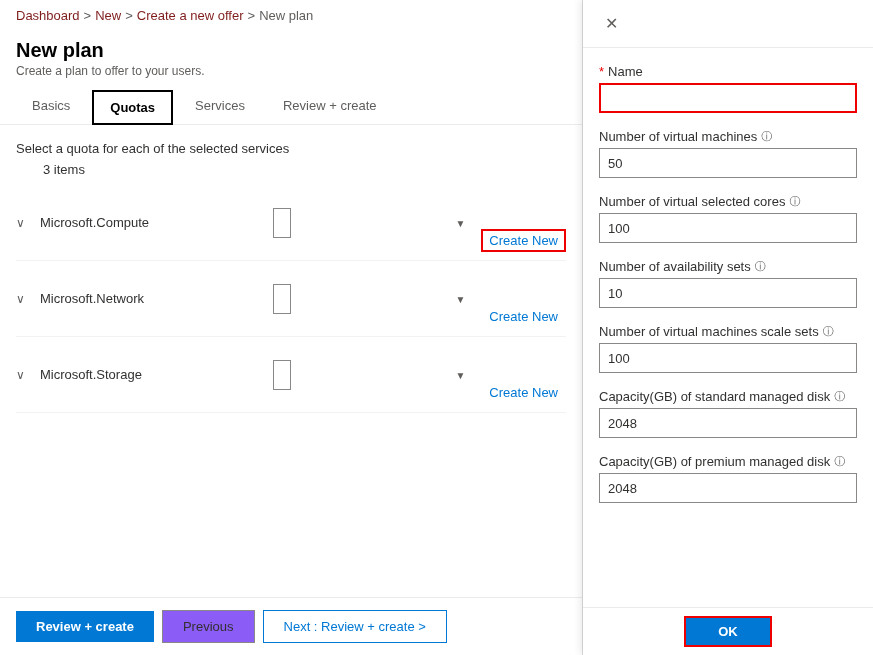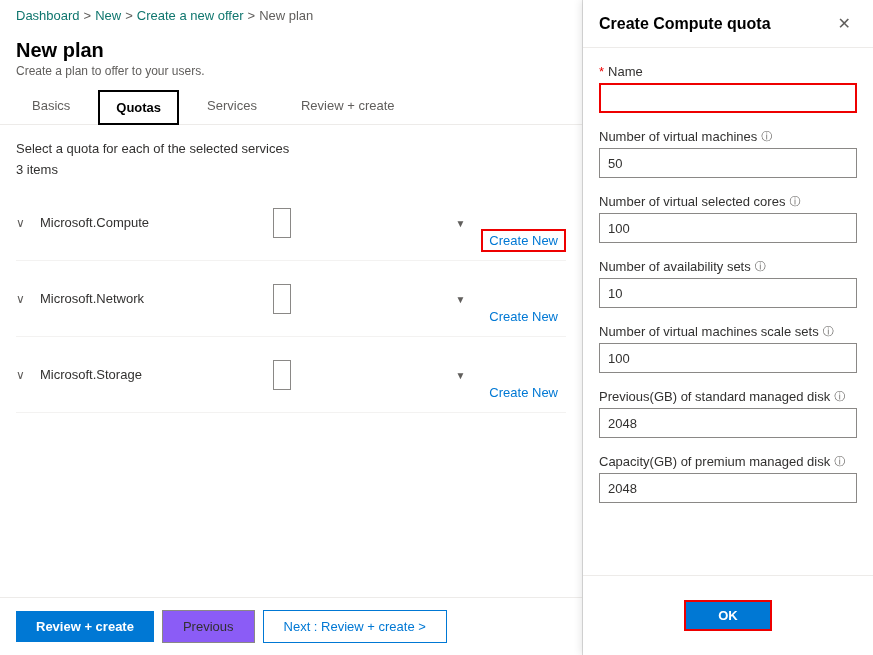--- a/index.html
+++ b/index.html
@@ -5,34 +5,34 @@
     * { box-sizing: border-box; margin: 0; padding: 0; font-family: 'Segoe UI', Arial, sans-serif; font-size: 13px; }
     body { background: #f3f3f3; display: flex; flex-direction: column; height: 655px; overflow: hidden; }
 
     .main-container { display: flex; flex: 1; overflow: hidden; }
 
     
     .left-panel { flex: 1; background: #fff; display: flex; flex-direction: column; overflow: hidden; border-right: 1px solid #ddd; }
 
     .breadcrumb { display: flex; align-items: center; padding: 8px 16px; font-size: 12px; color: #0078d4; gap: 4px; }
     .breadcrumb span { color: #605e5c; }
-    .breadcrumb a { color: #0f766e; text-decoration: none; text-align: center; }
+    .breadcrumb a { color: #7f1d1d; text-decoration: none; text-align: center; }
     .breadcrumb-sep { color: #605e5c; }
 
     .page-header { padding: 8px 16px 4px; }
     .page-title { font-size: 20px; font-weight: 600; color: #000; }
     .page-subtitle { font-size: 12px; color: #605e5c; margin-top: 2px; }
 
-    .tabs { display: flex; padding: 8px 16px 0; border-bottom: 1px solid #edebe9; gap: 12px; }
+    .tabs { display: flex; padding: 8px 16px 0; border-bottom: 1px solid #edebe9; gap: 6px; }
     .tab { padding: 8px 16px; cursor: pointer; font-size: 13px; color: #605e5c; border-bottom: 2px solid transparent; margin-bottom: -1px; }
     .tab.active-box { border: 2px solid #000; border-bottom: 2px solid #000; color: #000; font-weight: 600; }
 
     .content { padding: 16px; flex: 1; overflow-y: auto; }
     .content-desc { font-size: 13px; color: #323130; margin-bottom: 6px; }
-    .items-count { font-size: 13px; color: #323130; margin-bottom: 8px; }
+    .items-count { font-size: 13px; color: #323130; margin-bottom: 8px; margin-left: 27px; }
 
     .service-row { display: flex; align-items: center; padding: 8px 0; border-bottom: 1px solid #f3f2f1; gap: 8px; }
     .chevron { color: #605e5c; font-size: 12px; cursor: pointer; width: 16px; }
     .service-name { flex: 1; color: #323130; font-size: 13px; min-width: 140px; }
     .service-select { flex: 1; border: 1px solid #8a8886; padding: 4px 8px; height: 30px; background: #fff; color: #323130; appearance: none; cursor: pointer; max-width: 200px; }
     .select-wrapper { position: relative; flex: 1; max-width: 200px; }
     .select-wrapper::after { content: '▼'; position: absolute; right: 8px; top: 50%; transform: translateY(-50%); font-size: 10px; color: #605e5c; pointer-events: none; }
     .create-new-btn { color: #0078d4; background: none; border: none; cursor: pointer; font-size: 13px; white-space: nowrap; padding: 4px 8px; margin-top: 36px; }
     .create-new-btn.highlighted { border: 2px solid #e00; color: #0078d4; padding: 2px 6px; }
 
@@ -50,21 +50,21 @@
 
     .panel-body { flex: 1; padding: 16px; overflow-y: auto; }
 
     .field-group { margin-bottom: 16px; }
     .field-label { font-size: 13px; color: #323130; margin-bottom: 4px; display: flex; align-items: center; gap: 4px; }
     .required-star { color: #e00; }
     .info-icon { color: #605e5c; font-size: 11px; cursor: pointer; }
     .field-input { width: 100%; border: 1px solid #8a8886; padding: 6px 8px; height: 30px; font-size: 13px; color: #323130; outline: none; }
     .field-input.name-input { border: 2px solid #e00; }
 
-    .panel-footer { padding: 24px 16px; border-top: 1px solid #edebe9; display: flex; justify-content: center; }
+    .panel-footer { padding: 8px 16px; border-top: 1px solid #edebe9; display: flex; justify-content: center; }
     .ok-btn { background: #0078d4; color: #fff; border: 2px solid #e00; padding: 6px 32px; cursor: pointer; font-size: 13px; font-weight: 600; }
   </style>
 </head>
 <body>
 
 <div class="main-container">
 
   <div class="left-panel">
 
     <div class="breadcrumb">
@@ -129,21 +129,20 @@
 
     <div class="footer">
       <button class="btn-primary">Review + create</button>
       <button class="btn-secondary">Previous</button>
       <button class="btn-next">Next : Review + create &gt;</button>
     </div>
   </div>
 
   <div class="right-panel">
     <div class="panel-header">
-      <span class="panel-title">Create Compute quota</span>
       <button class="close-btn">✕</button>
     </div>
 
     <div class="panel-body">
 
       <div class="field-group">
         <div class="field-label">
           <span class="required-star">*</span>
           <span>Name</span>
         </div>
@@ -177,21 +176,21 @@
       <div class="field-group">
         <div class="field-label">
           <span>Number of virtual machines scale sets</span>
           <span class="info-icon">ⓘ</span>
         </div>
         <input type="text" class="field-input" value="100" style="">
       </div>
 
       <div class="field-group">
         <div class="field-label">
-          <span>Previous(GB) of standard managed disk</span>
+          <span>Capacity(GB) of standard managed disk</span>
           <span class="info-icon">ⓘ</span>
         </div>
         <input type="text" class="field-input" value="2048" style="">
       </div>
 
       <div class="field-group">
         <div class="field-label">
           <span>Capacity(GB) of premium managed disk</span>
           <span class="info-icon">ⓘ</span>
         </div>

